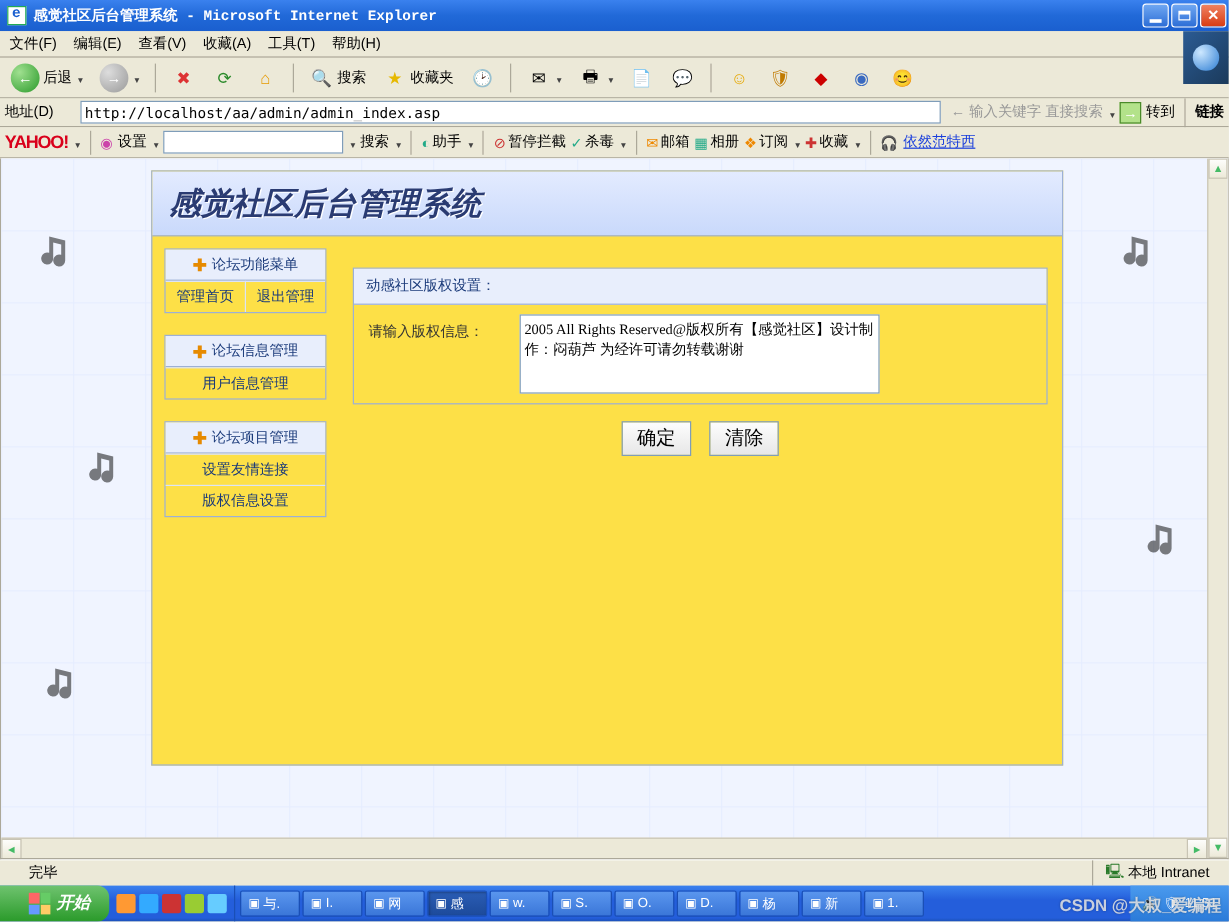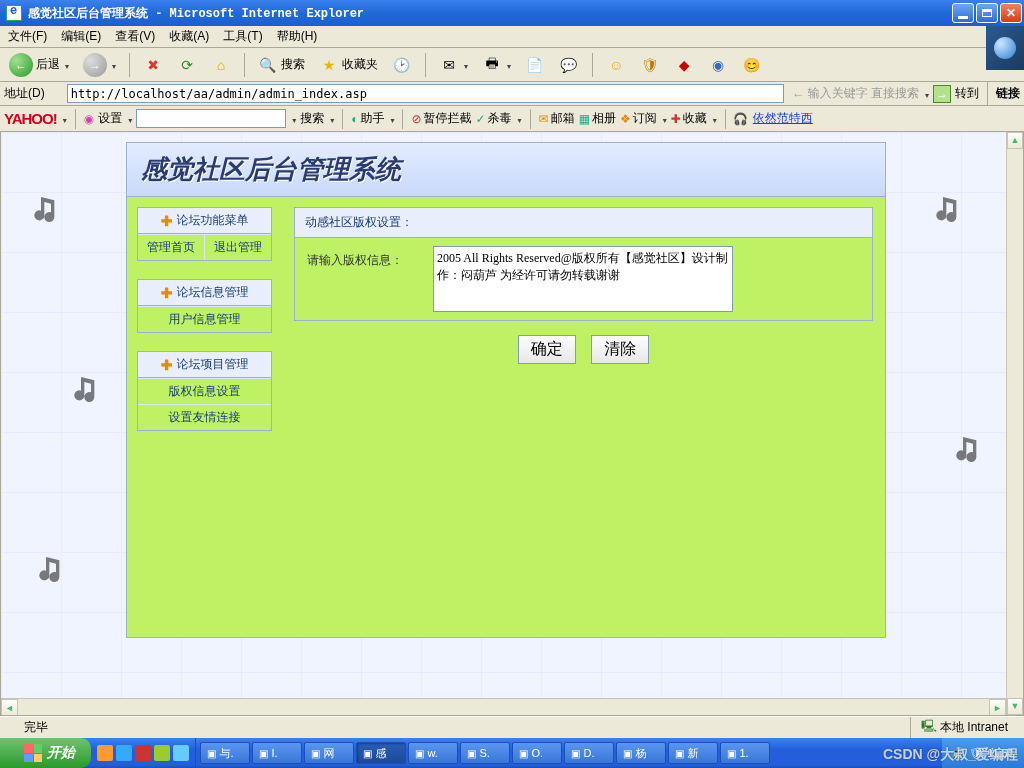--- a/index.html
+++ b/index.html
@@ -109,21 +109,21 @@
 }
 .note-img{position:absolute;width:40px;height:40px;opacity:.5;}
 .scrollv{position:absolute;right:0;top:0;bottom:0;width:17px;background:#ece9d8;border-left:1px solid #c8c4b4;}
 .scrollv .arr{height:17px;background:linear-gradient(#fdfdfb,#ece9d8);border:1px solid #c8c4b4;text-align:center;font-size:9px;line-height:15px;color:#4b6;}
 .scrollv .arr.bot{position:absolute;bottom:0;left:0;right:0;}
 .scrollh{position:absolute;left:0;right:17px;bottom:0;height:17px;background:#ece9d8;border-top:1px solid #c8c4b4;}
 .scrollh .arr{width:17px;height:17px;background:linear-gradient(#fdfdfb,#ece9d8);border:1px solid #c8c4b4;display:inline-flex;align-items:center;justify-content:center;font-size:9px;color:#4b6;}
 
 .page-panel{
   position:absolute;left:125px;top:10px;width:760px;
-  border:1px solid #9cb0d6;background:#bef264;
+  border:1px solid #9cb0d6;background:#fde047;
 }
 .panel-head{
   height:54px;background:linear-gradient(#e3ebff,#c9d9fb);
   display:flex;align-items:center;padding-left:14px;
   font-family:"STXingkai","KaiTi",cursive;font-size:26px;color:#2a3b72;
   font-style:italic;font-weight:bold;
   text-shadow:1px 1px #fff;
   border-bottom:1px solid #9cb0d6;
 }
 .panel-body{display:flex;min-height:440px;}
@@ -137,21 +137,21 @@
 .plus-icon{width:12px;height:12px;display:inline-flex;align-items:center;justify-content:center;color:#e68a00;font-weight:bold;font-size:14px;}
 .menu-row{display:flex;}
 .menu-link{
   flex:1;text-align:center;padding:4px 2px;border-top:1px solid #dce4f6;
   color:#1a3a7a;
 }
 .menu-row .menu-link+.menu-link{border-left:1px solid #dce4f6;}
 .menu-link.single{border-right:none;}
 
 .main-area{flex:1;padding:10px 12px;}
-.form-block{border:1px solid #9cb0d6;}
+.form-block{border:1px solid #9cb0d6;margin-top:16px;}
 .form-title{background:#e8eefc;padding:6px 10px;border-bottom:1px solid #9cb0d6;color:#1a3a7a;}
 .form-row{display:flex;padding:8px;align-items:flex-start;}
 .form-label{width:130px;padding:6px 4px;color:#333;}
 .form-row textarea{
   width:300px;height:66px;border:1px solid #7f9db9;
   font-family:Tahoma,Simsun;font-size:12px;padding:3px;resize:none;
   overflow-y:scroll;
 }
 .btn-row{text-align:center;padding:14px 0;}
 .fbtn{
@@ -411,24 +411,24 @@
             <a class="menu-link single">用户信息管理</a>
           </div>
         </div>
 
         <div class="menu-block">
           <div class="menu-title">
             <span class="plus-icon">✚</span>
             <span>论坛项目管理</span>
           </div>
           <div class="menu-row">
-              <a class="menu-link single">版权信息设置</a>
+              <a class="menu-link single">设置友情连接</a>
             </div>
           <div class="menu-row">
-              <a class="menu-link single">设置友情连接</a>
+              <a class="menu-link single">版权信息设置</a>
             </div>
         </div>
 
       </div>
       <div class="main-area">
         <div class="form-block">
           <div class="form-title">动感社区版权设置：</div>
           <div class="form-row">
             <div class="form-label">请输入版权信息：</div>
             <textarea style="">2005 All Rights Reserved@版权所有【感觉社区】设计制作：闷葫芦 为经许可请勿转载谢谢</textarea>

